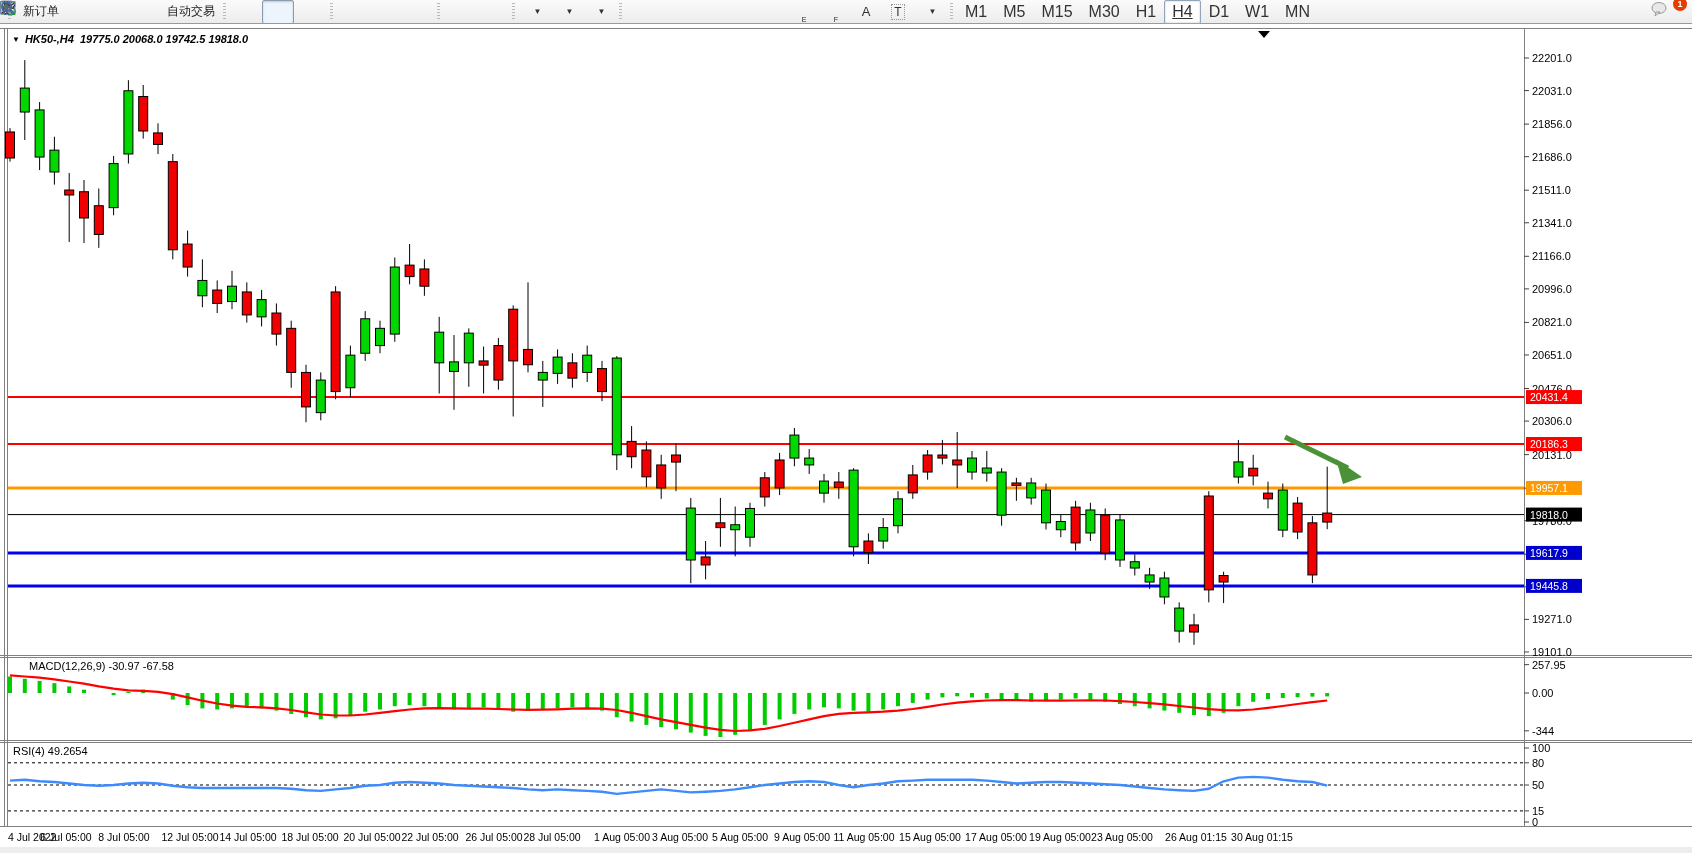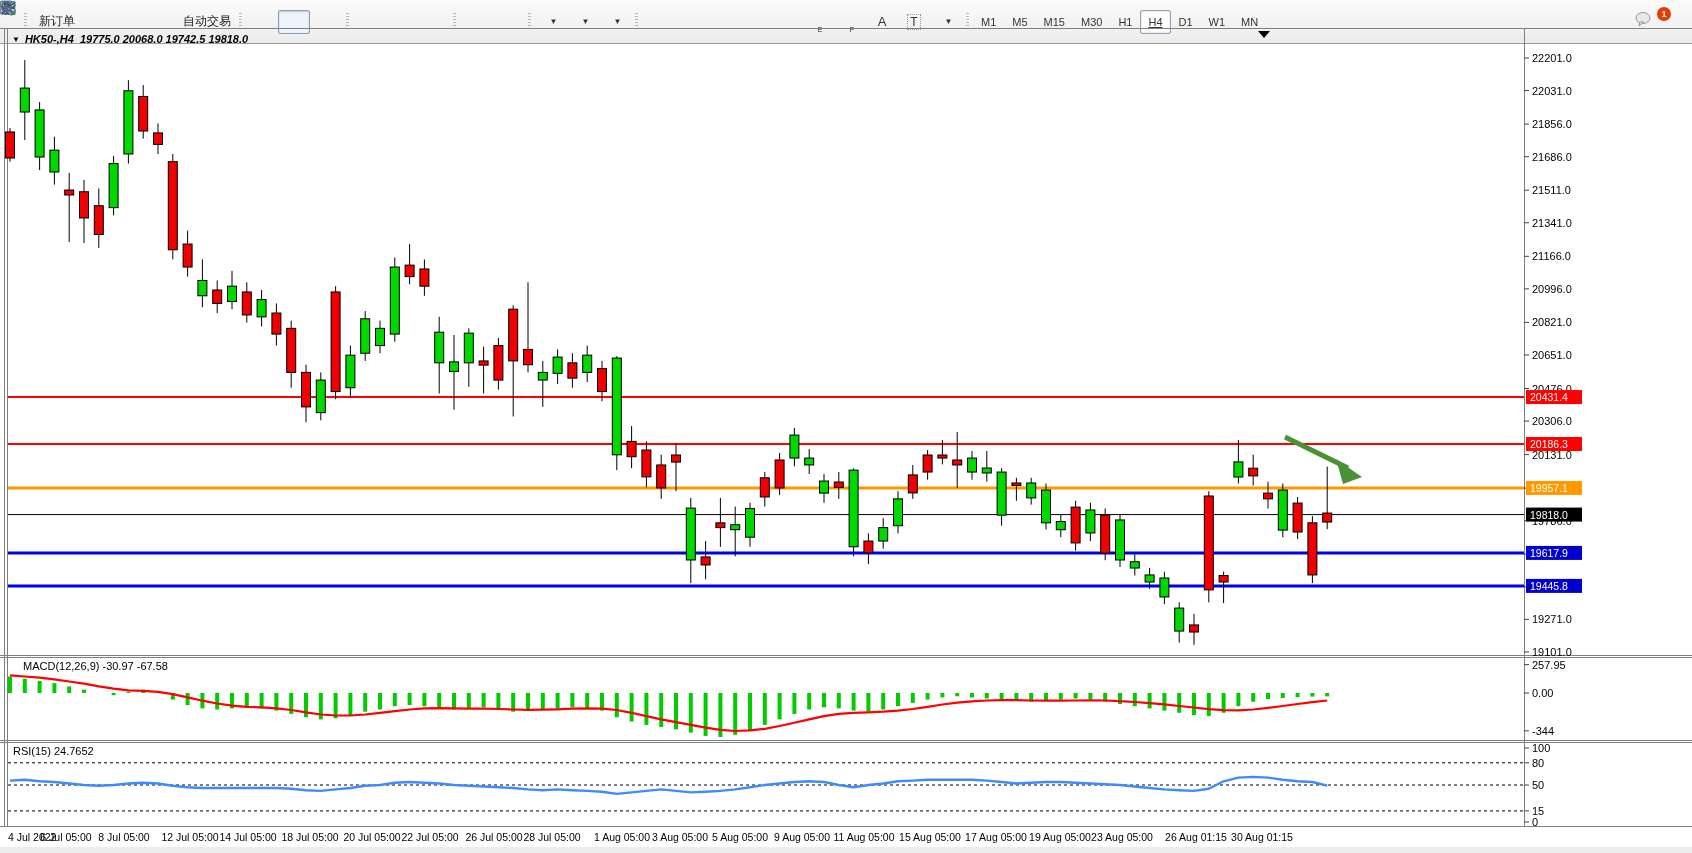--- a/index.html
+++ b/index.html
@@ -1,40 +1,40 @@
 <!DOCTYPE html>
 <html><head>
 <meta charset="utf-8">
 <style>
   html,body{margin:0;padding:0;background:#d4d0c8;}
   .app{position:relative;width:1692px;height:853px;background:#ffffff;
        font-family:"Liberation Sans",sans-serif;overflow:hidden;-webkit-user-select:none;user-select:none;}
   
-  .toolbar{position:absolute;left:0;top:0;width:1692px;height:44px;
+  .toolbar{position:absolute;left:0;top:0;width:1692px;height:24px;
            background:linear-gradient(#fbfbfb,#ececec);display:flex;align-items:center;
-           padding:0 20px;box-sizing:border-box;border-bottom:1px solid #9a9a9a;}
+           padding:0 4px;box-sizing:border-box;border-bottom:1px solid #9a9a9a;}
   .grip{width:3px;height:18px;margin:0 4px;
         background:repeating-linear-gradient(180deg,#b9b9b9 0 1px,transparent 1px 3px);}
   .tb{height:22px;min-width:24px;display:flex;align-items:center;gap:4px;justify-content:center;
       border:1px solid transparent;border-radius:2px;padding:0 3px;font-size:12px;color:#222;
       background:transparent;cursor:default;}
   .tb.pressed{border-color:#8a9cb2;background:#eef4fb;box-shadow:inset 0 1px 2px rgba(0,0,0,.18);}
   .tb .cn{font-size:12px;}
   .caret{font-size:8px;color:#333;margin-left:1px;}
-  .tf{height:22px;padding:0 7px;font-size:11px;color:#333;border:1px solid transparent;
+  .tf{height:22px;padding:0 7px;font-size:16px;color:#333;border:1px solid transparent;
       display:flex;align-items:center;border-radius:2px;}
   .tf.pressed{background:#fff;border-color:#93a4b8;box-shadow:inset 0 0 2px rgba(0,0,0,.25);text-decoration:underline;}
   .right-tools{margin-left:auto;display:flex;align-items:center;}
   .chat-wrap{position:relative;margin-right:6px;}
   .badge{position:absolute;right:-6px;top:-4px;width:14px;height:14px;border-radius:50%;
          background:#e63c00;color:#fff;font-size:9px;line-height:14px;text-align:center;font-weight:700;}
   
   .overlay-label{position:absolute;font-size:11px;color:#000;white-space:pre;z-index:5;}
   #chart-title{left:12px;top:33px;font-weight:700;font-style:italic;}
-  #macd-label{left:23px;top:660px;}
+  #macd-label{left:29px;top:660px;}
   #rsi-label{left:13px;top:745px;}
   .marker{font-size:8px;margin-right:5px;vertical-align:1px;}
   svg{position:absolute;left:0;top:0;}
   text{font-family:"Liberation Sans",sans-serif;}
 </style>
 </head>
 <body>
 
 <div class="app">
 
@@ -311,21 +311,21 @@
               <path d="M5 11 L4 15 L9 11 Z" fill="#e8e8e8" stroke="#9a9a9a"></path>
             </svg>
         </span>
         <span class="badge">1</span>
       </div>
     </div>
   </div>
 
   <div id="chart-title" class="overlay-label"><span class="marker">▼</span><span>HK50-,H4  19775.0 20068.0 19742.5 19818.0</span></div>
   <div id="macd-label" class="overlay-label">MACD(12,26,9) -30.97 -67.58</div>
-  <div id="rsi-label" class="overlay-label">RSI(15) 24.7652</div>
+  <div id="rsi-label" class="overlay-label">RSI(4) 49.2654</div>
 
   <div>
     <svg id="plot" width="1692" height="853">
         <line x1="0" y1="28.5" x2="1692" y2="28.5" stroke="#808080"></line>
         <line x1="4.5" y1="29" x2="4.5" y2="826" stroke="#808080"></line>
         <line x1="7.5" y1="29" x2="7.5" y2="826" stroke="#808080"></line>
         <line x1="0" y1="655.5" x2="1692" y2="655.5" stroke="#808080"></line>
         <line x1="0" y1="657.5" x2="1692" y2="657.5" stroke="#808080"></line>
         <line x1="0" y1="740.5" x2="1692" y2="740.5" stroke="#808080"></line>
         <line x1="0" y1="742.5" x2="1692" y2="742.5" stroke="#808080"></line>

